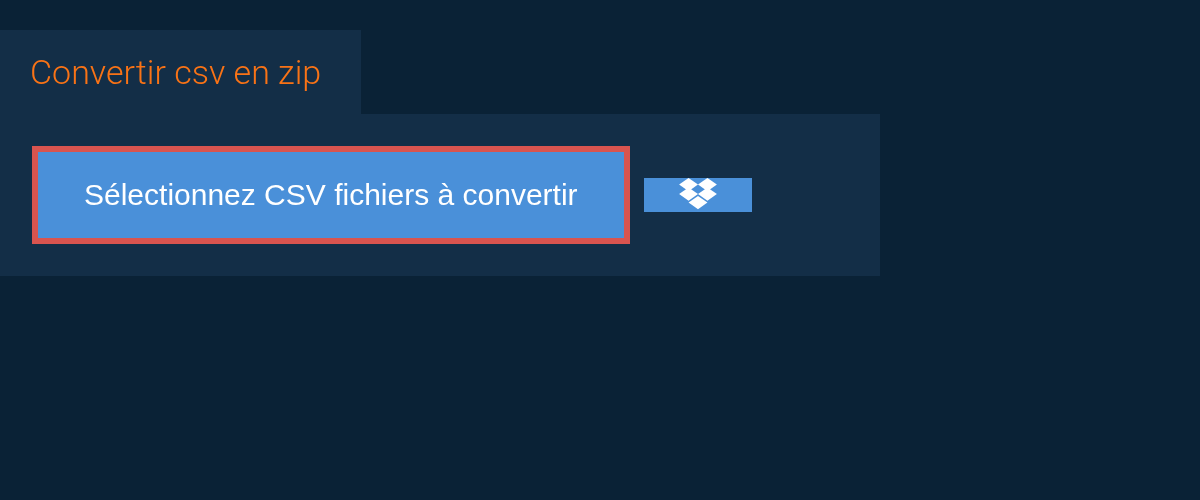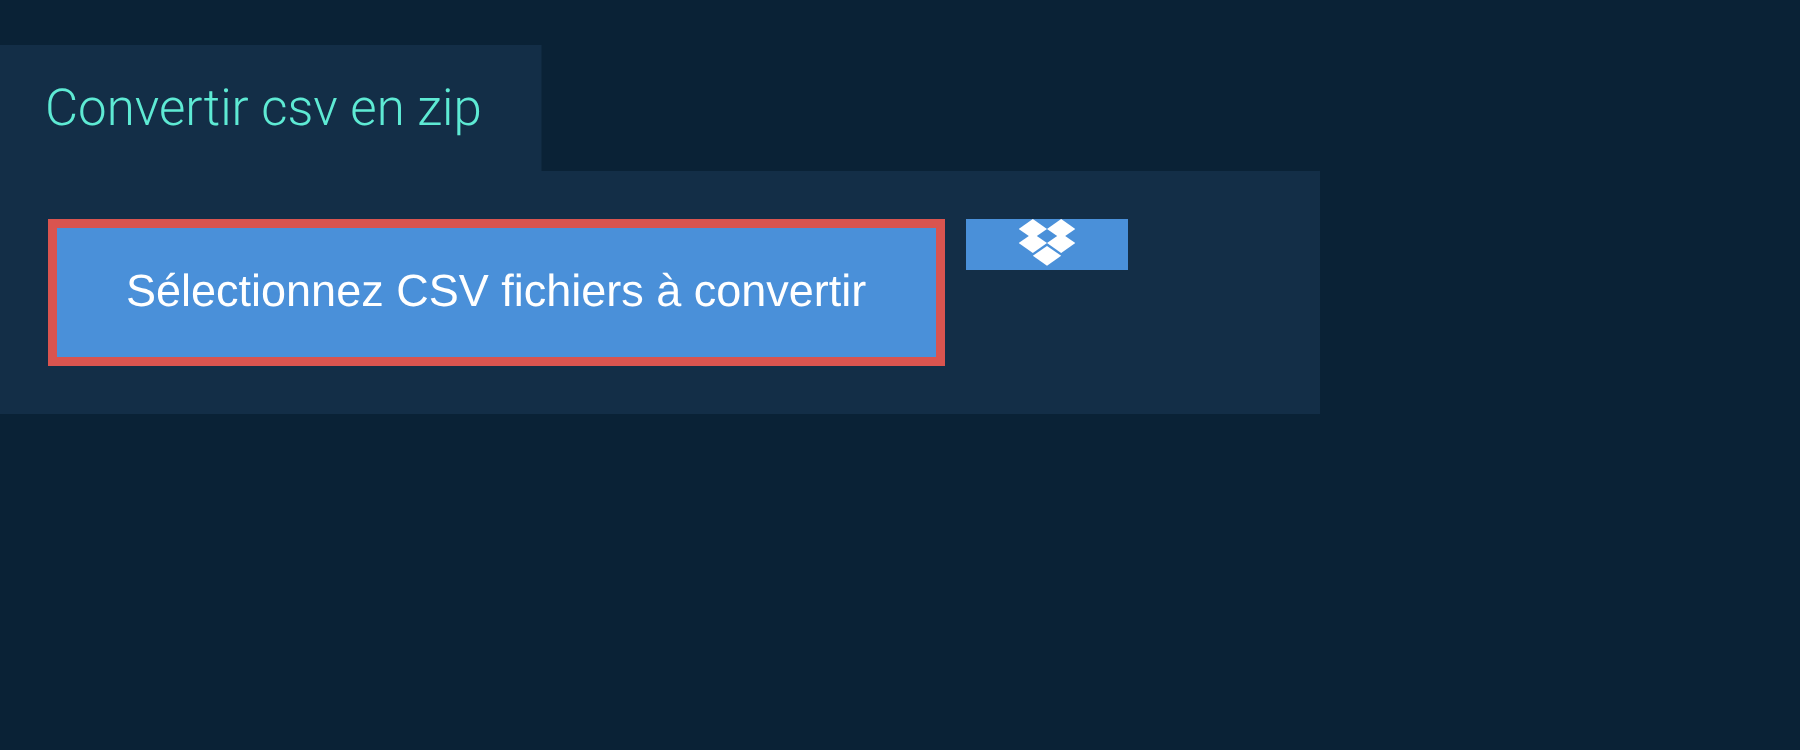--- a/index.html
+++ b/index.html
@@ -14,32 +14,32 @@
       font-family: -apple-system, BlinkMacSystemFont, "Segoe UI", Roboto, Helvetica, Arial, sans-serif;
       overflow: hidden;
     }
     .tab-container {
       display: inline-block;
       background: #132e47;
       padding: 22px 40px 22px 30px;
       margin-top: 30px;
     }
     .tab-title {
-      color: #5eead4;
+      color: #f97316;
       font-size: 34px;
       font-weight: 300;
     }
     .panel {
       background: #132e47;
       padding: 32px;
       width: 880px;
     }
     .button-row {
       display: flex;
-      align-items: flex-start;
+      align-items: center;
       gap: 14px;
     }
     .select-button-wrap {
       border: 6px solid #d9544f;
       display: inline-block;
     }
     .select-button {
       background: #4a90d9;
       color: #ffffff;
       font-size: 30px;

